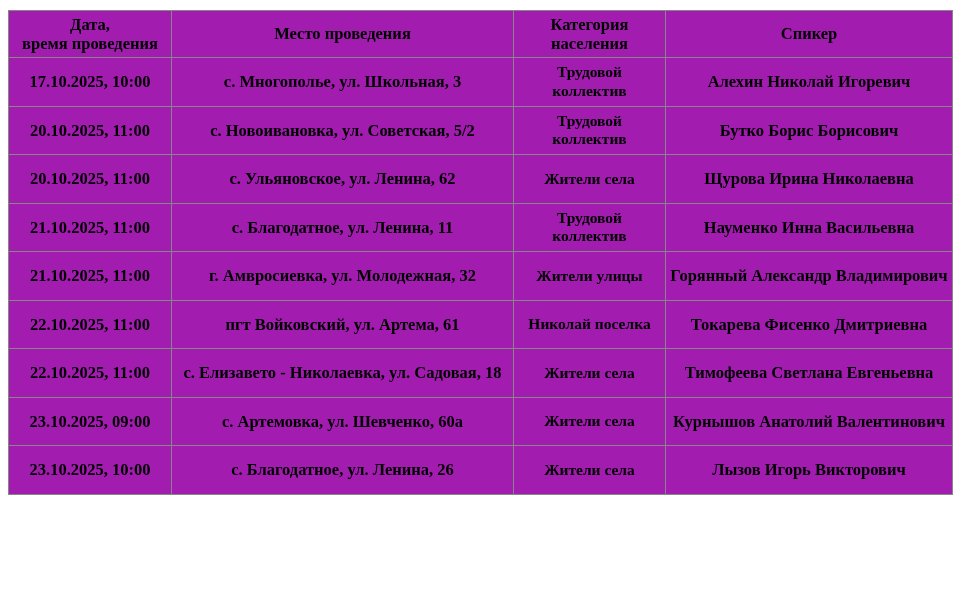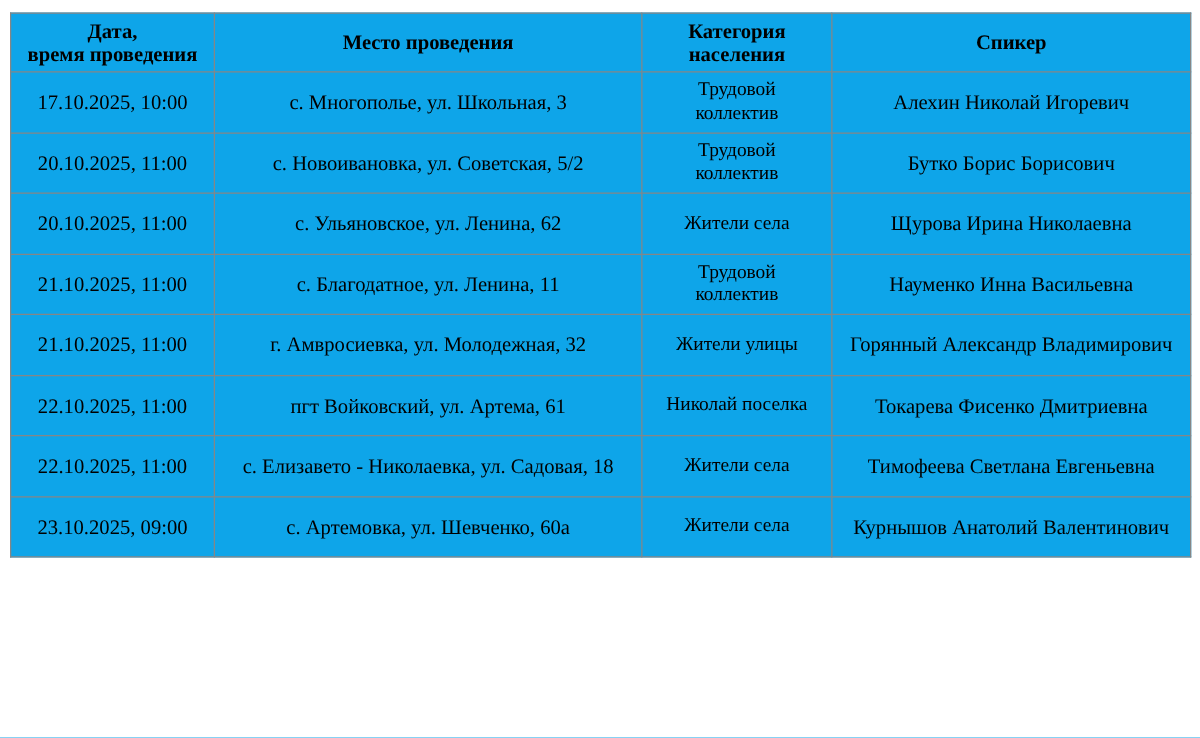--- a/index.html
+++ b/index.html
@@ -20,21 +20,21 @@
     position: absolute;
     left: 8px;
     top: 10px;
     width: 944px;
   }
 
   table.schedule {
     border-collapse: collapse;
     table-layout: fixed;
     width: 944px;
-    background: #0ea5e9;
+    background: #a21caf;
   }
 
   table.schedule col.col-date     { width: 163px; }
   table.schedule col.col-place    { width: 342px; }
   table.schedule col.col-category { width: 152px; }
   table.schedule col.col-speaker  { width: 287px; }
 
   table.schedule th,
   table.schedule td {
     border: 1px solid #868686;
@@ -45,21 +45,21 @@
     white-space: pre-wrap;
   }
 
   table.schedule thead th {
     font-weight: bold;
     font-size: 16.5px;
     height: 42px;
   }
 
   table.schedule tbody td {
-    font-weight: normal;
+    font-weight: bold;
     font-size: 16.5px;
     height: 43.5px;
   }
 
   table.schedule tbody td.cell-category {
     font-size: 15.5px;
   }
 </style>
 </head>
 <body>
@@ -127,15 +127,21 @@
           <td class="cell-place">с. Елизавето - Николаевка, ул. Садовая, 18</td>
           <td class="cell-category">Жители села</td>
           <td class="cell-speaker">Тимофеева Светлана Евгеньевна</td>
         </tr>
         <tr>
           <td class="cell-date">23.10.2025, 09:00</td>
           <td class="cell-place">с. Артемовка, ул. Шевченко, 60а</td>
           <td class="cell-category">Жители села</td>
           <td class="cell-speaker">Курнышов Анатолий Валентинович</td>
         </tr>
+        <tr>
+          <td class="cell-date">23.10.2025, 10:00</td>
+          <td class="cell-place">с. Благодатное, ул. Ленина, 26</td>
+          <td class="cell-category">Жители села</td>
+          <td class="cell-speaker">Лызов Игорь Викторович</td>
+        </tr>
       </tbody>
   </table>
 </div>
 
 </body></html>

